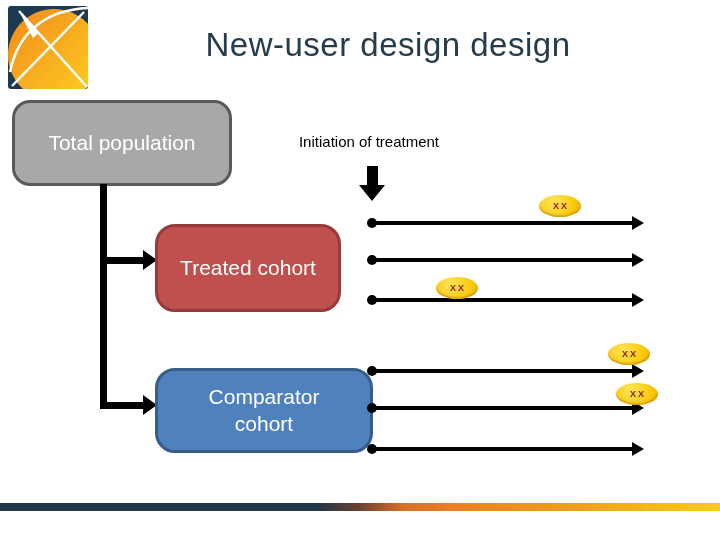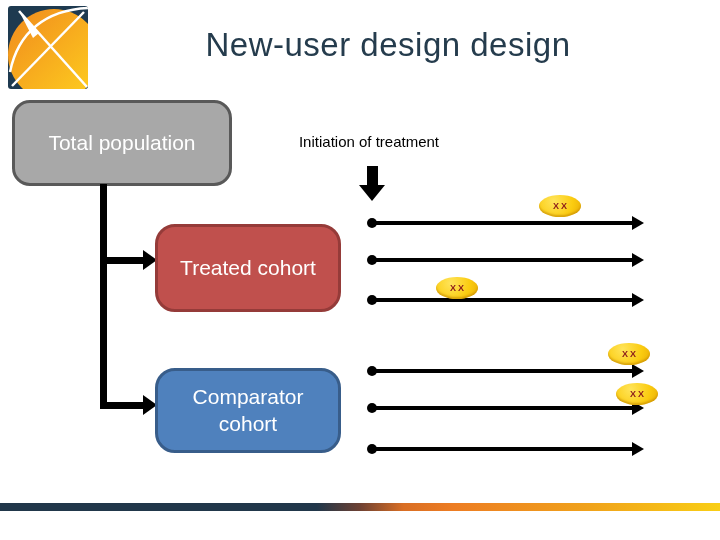--- a/index.html
+++ b/index.html
@@ -30,21 +30,21 @@
   }
   .box-total {
     left:12px; top:100px; width:220px; height:86px;
     background:#A8A8A8; border:3px solid #595959; color:#ffffff;
   }
   .box-treated {
     left:155px; top:218px; width:186px; height:88px;
     background:#C0504D; border:3px solid #953B39; border-radius:20px;margin-top:6px;
   }
   .box-comparator {
-    left:155px; top:368px; width:186px; height:85px;
+    left:155px; top:368px; width:218px; height:85px;
     background:#4F81BD; border:3px solid #385D8A; border-radius:20px;
     padding:0 26px;
   }
 
   
   .initiation-label {
     position:absolute; left:264px; top:133px; width:210px;
     text-align:center; font-size:15px; font-weight:normal; color:#000000;
   }
   .down-arrow-shaft {

